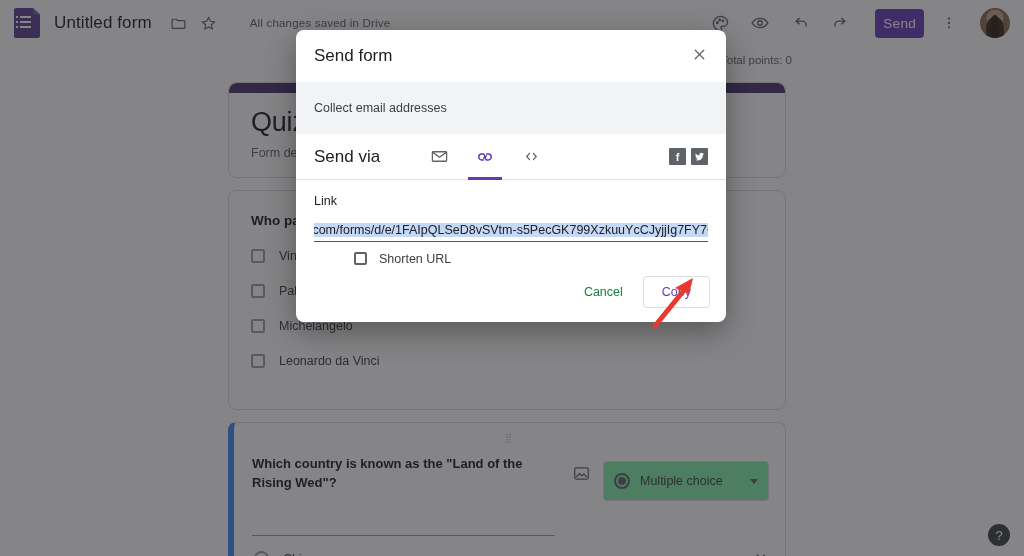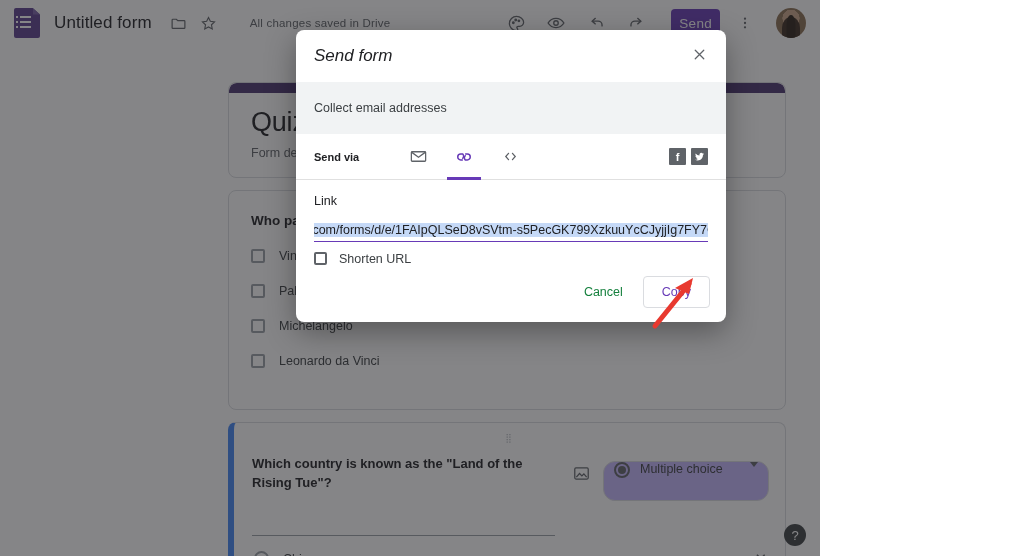--- a/index.html
+++ b/index.html
@@ -1,21 +1,21 @@
 <!DOCTYPE html>
 <html><head>
 <meta charset="utf-8">
 <style>
   * { box-sizing: border-box; margin: 0; padding: 0; }
   html, body {
     width: 1024px; height: 556px;
     font-family: "Liberation Sans", sans-serif;
     overflow: hidden; background: #ffffff;
   }
-  #app { position: relative; width: 820px; height: 556px; background: #ffffff; }
+  #app { position: relative; width: 1024px; height: 556px; background: #ffffff; }
 
   
   .app-layer { position: absolute; inset: 0; background: #ffffff; }
 
   
   .header {
     position: absolute; top: 0; left: 0; right: 0; height: 46px;
     display: flex; align-items: center; padding: 0 14px; background: #fff;
   }
   .forms-logo { width: 26px; height: 30px; position: relative; margin-right: 14px; }
@@ -106,22 +106,22 @@
   .drag-dots { text-align: center; color: #bdc1c6; font-size: 9px; letter-spacing: 2px; line-height: 6px; }
   .q2-body { display: flex; padding: 14px 16px 0 18px; gap: 14px; }
   .q2-left { flex: 1; }
   .q2-text {
     font-size: 13px; font-weight: bold; color: #202124; line-height: 1.45;
     padding-bottom: 42px; border-bottom: 1px solid #9aa0a6;
   }
   .q2-right { display: flex; align-items: flex-start; gap: 10px; padding-top: 6px; }
   .img-btn { width: 24px; height: 24px; color: #5f6368; display: flex; align-items: center; justify-content: center; }
   .type-select {
-    width: 166px; height: 40px; border: 1px solid #dadce0; border-radius: 12px;
-    display: flex; padding: 0 10px; gap: 10px; background: #c4b5fd;
+    width: 166px; height: 40px; border: 1px solid #dadce0; border-radius: 4px;
+    display: flex; align-items: center; padding: 0 10px; gap: 10px; background: #86efac;
   }
   .type-select .txt { font-size: 12.5px; color: #3c4043; flex: 1; }
   .radio-filled {
     width: 16px; height: 16px; border: 2px solid #5f6368; border-radius: 50%;
     display: flex; align-items: center; justify-content: center; flex: none;
   }
   .radio-filled::after { content: ""; width: 8px; height: 8px; border-radius: 50%; background: #5f6368; }
   .caret { width: 0; height: 0; border-left: 4.5px solid transparent; border-right: 4.5px solid transparent; border-top: 5px solid #5f6368; }
   .q2-opt {
     display: flex; align-items: center; padding: 14px 18px 0 20px;
@@ -140,38 +140,38 @@
 
   
   .dialog {
     position: absolute; left: 296px; top: 30px; width: 430px;
     background: #fff; border-radius: 8px; box-shadow: 0 10px 30px rgba(0,0,0,.35);
     overflow: hidden;
   }
   .dlg-head {
     height: 52px; display: flex; align-items: center; padding: 0 18px;
   }
-  .dlg-title { font-size: 17px; color: #202124; font-style: italic; }
+  .dlg-title { font-size: 17px; color: #202124; }
   .dlg-close { margin-left: auto; color: #5f6368; font-size: 18px; line-height: 1; }
   .dlg-collect {
     background: #f1f3f4; padding: 12px 18px; display: flex; align-items: center;
     height: 52px;
   }
   .collect-label { font-size: 12.5px; color: #3c4043; }
   .collect-select {
     margin-left: auto; width: 128px; height: 34px; background: #fff;
     border: 1px solid #f1f3f4; border-radius: 3px; display: flex; align-items: center;
     padding: 0 10px;
   }
   .collect-select .txt { font-size: 12.5px; color: #3c4043; flex: 1; }
   .dlg-sendvia {
     display: flex; align-items: center; padding: 0 18px; height: 46px;
     border-bottom: 1px solid #e0e0e0; position: relative;
   }
-  .sendvia-label { font-size: 11px; color: #202124; font-weight: 700; }
+  .sendvia-label { font-size: 17px; color: #202124; font-weight: 400; }
   .via-tab {
     width: 46px; height: 46px; display: flex; align-items: center; justify-content: center;
     color: #5f6368; position: relative;
   }
   .via-tab.first { margin-left: 36px; }
   .via-tab.active { color: #673ab7; }
   .via-tab.active::after {
     content: ""; position: absolute; left: 6px; right: 6px; bottom: 0;
     height: 3px; background: #673ab7;
   }
@@ -185,21 +185,21 @@
   .link-label { font-size: 12.5px; color: #202124; }
   .link-input {
     margin-top: 12px; border-bottom: 1.5px solid #673ab7; padding-bottom: 3px;
     overflow: hidden; white-space: nowrap;
   }
   .link-text {
     font-size: 12.5px; color: #202124; background: #c5d9f7;
     display: inline-block; white-space: nowrap;
     margin-left: -110px;
   }
-  .shorten-row { display: flex; align-items: flex-start; margin-top: 10px; }
+  .shorten-row { display: flex; align-items: flex-start; margin-top: 10px; margin-left: 40px; }
   .shorten-cb {
     width: 13px; height: 13px; border: 2px solid #5f6368; border-radius: 2px; margin-right: 12px;
   }
   .shorten-label { font-size: 12.5px; color: #3c4043; }
   .dlg-foot {
     display: flex; align-items: center; justify-content: flex-end;
     padding: 10px 16px 14px; gap: 6px;
   }
   .btn-cancel {
     font-size: 12.5px; color: #15803d; background: none; border: none; padding: 8px 14px;
@@ -310,21 +310,21 @@
         <div class="opt-row">
           <div class="cb"></div>
           <div class="opt-label">Leonardo da Vinci</div>
         </div>
       </div>
 
       <div class="card card-q2">
         <div class="drag-dots">⣿</div>
         <div class="q2-body">
           <div class="q2-left">
-            <div class="q2-text">Which country is known as the "Land of the Rising Tue"?</div>
+            <div class="q2-text">Which country is known as the "Land of the Rising Wed"?</div>
           </div>
           <div class="q2-right">
             <div class="img-btn">
               <svg width="19" height="19" viewBox="0 0 24 24" fill="none" stroke="currentColor" stroke-width="1.6">
                   <rect x="3.5" y="5" width="17" height="14" rx="1.5"></rect>
                   <path d="M5.5 16.5l4-4.5 3 3 2.5-2.5 3.5 4"></path>
                 </svg>
             </div>
             <div class="type-select">
               <div class="radio-filled"></div>

